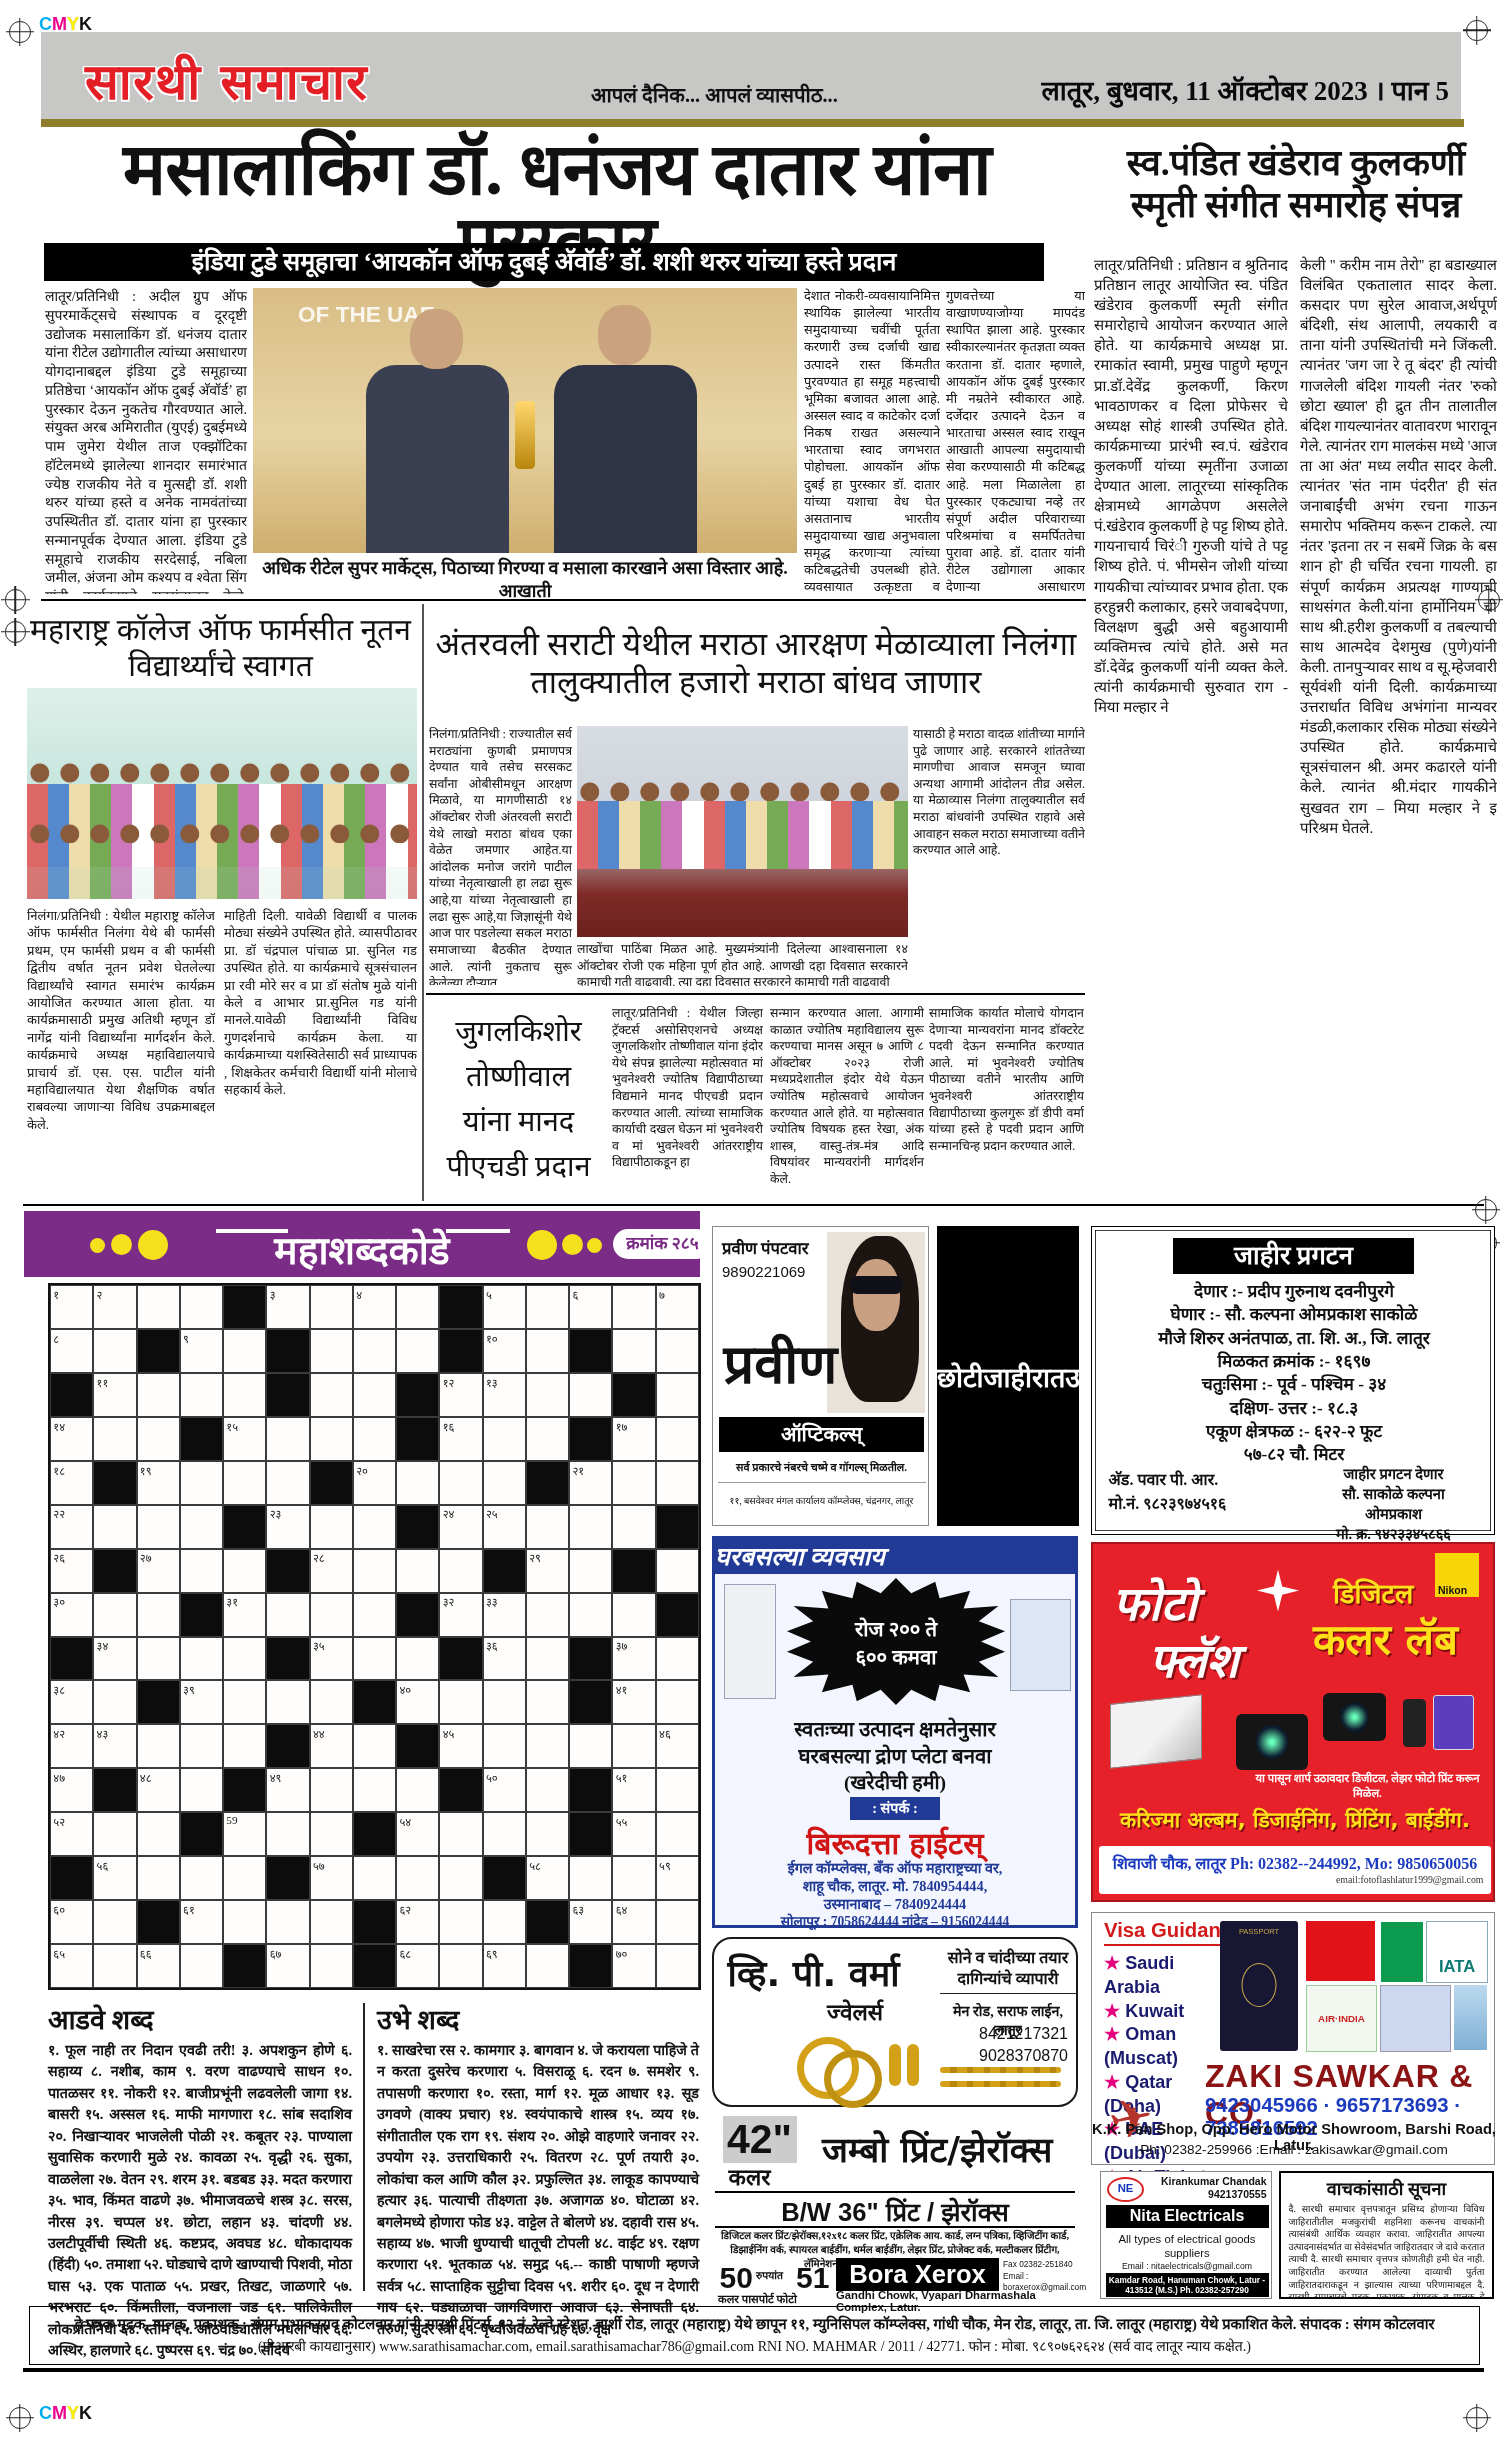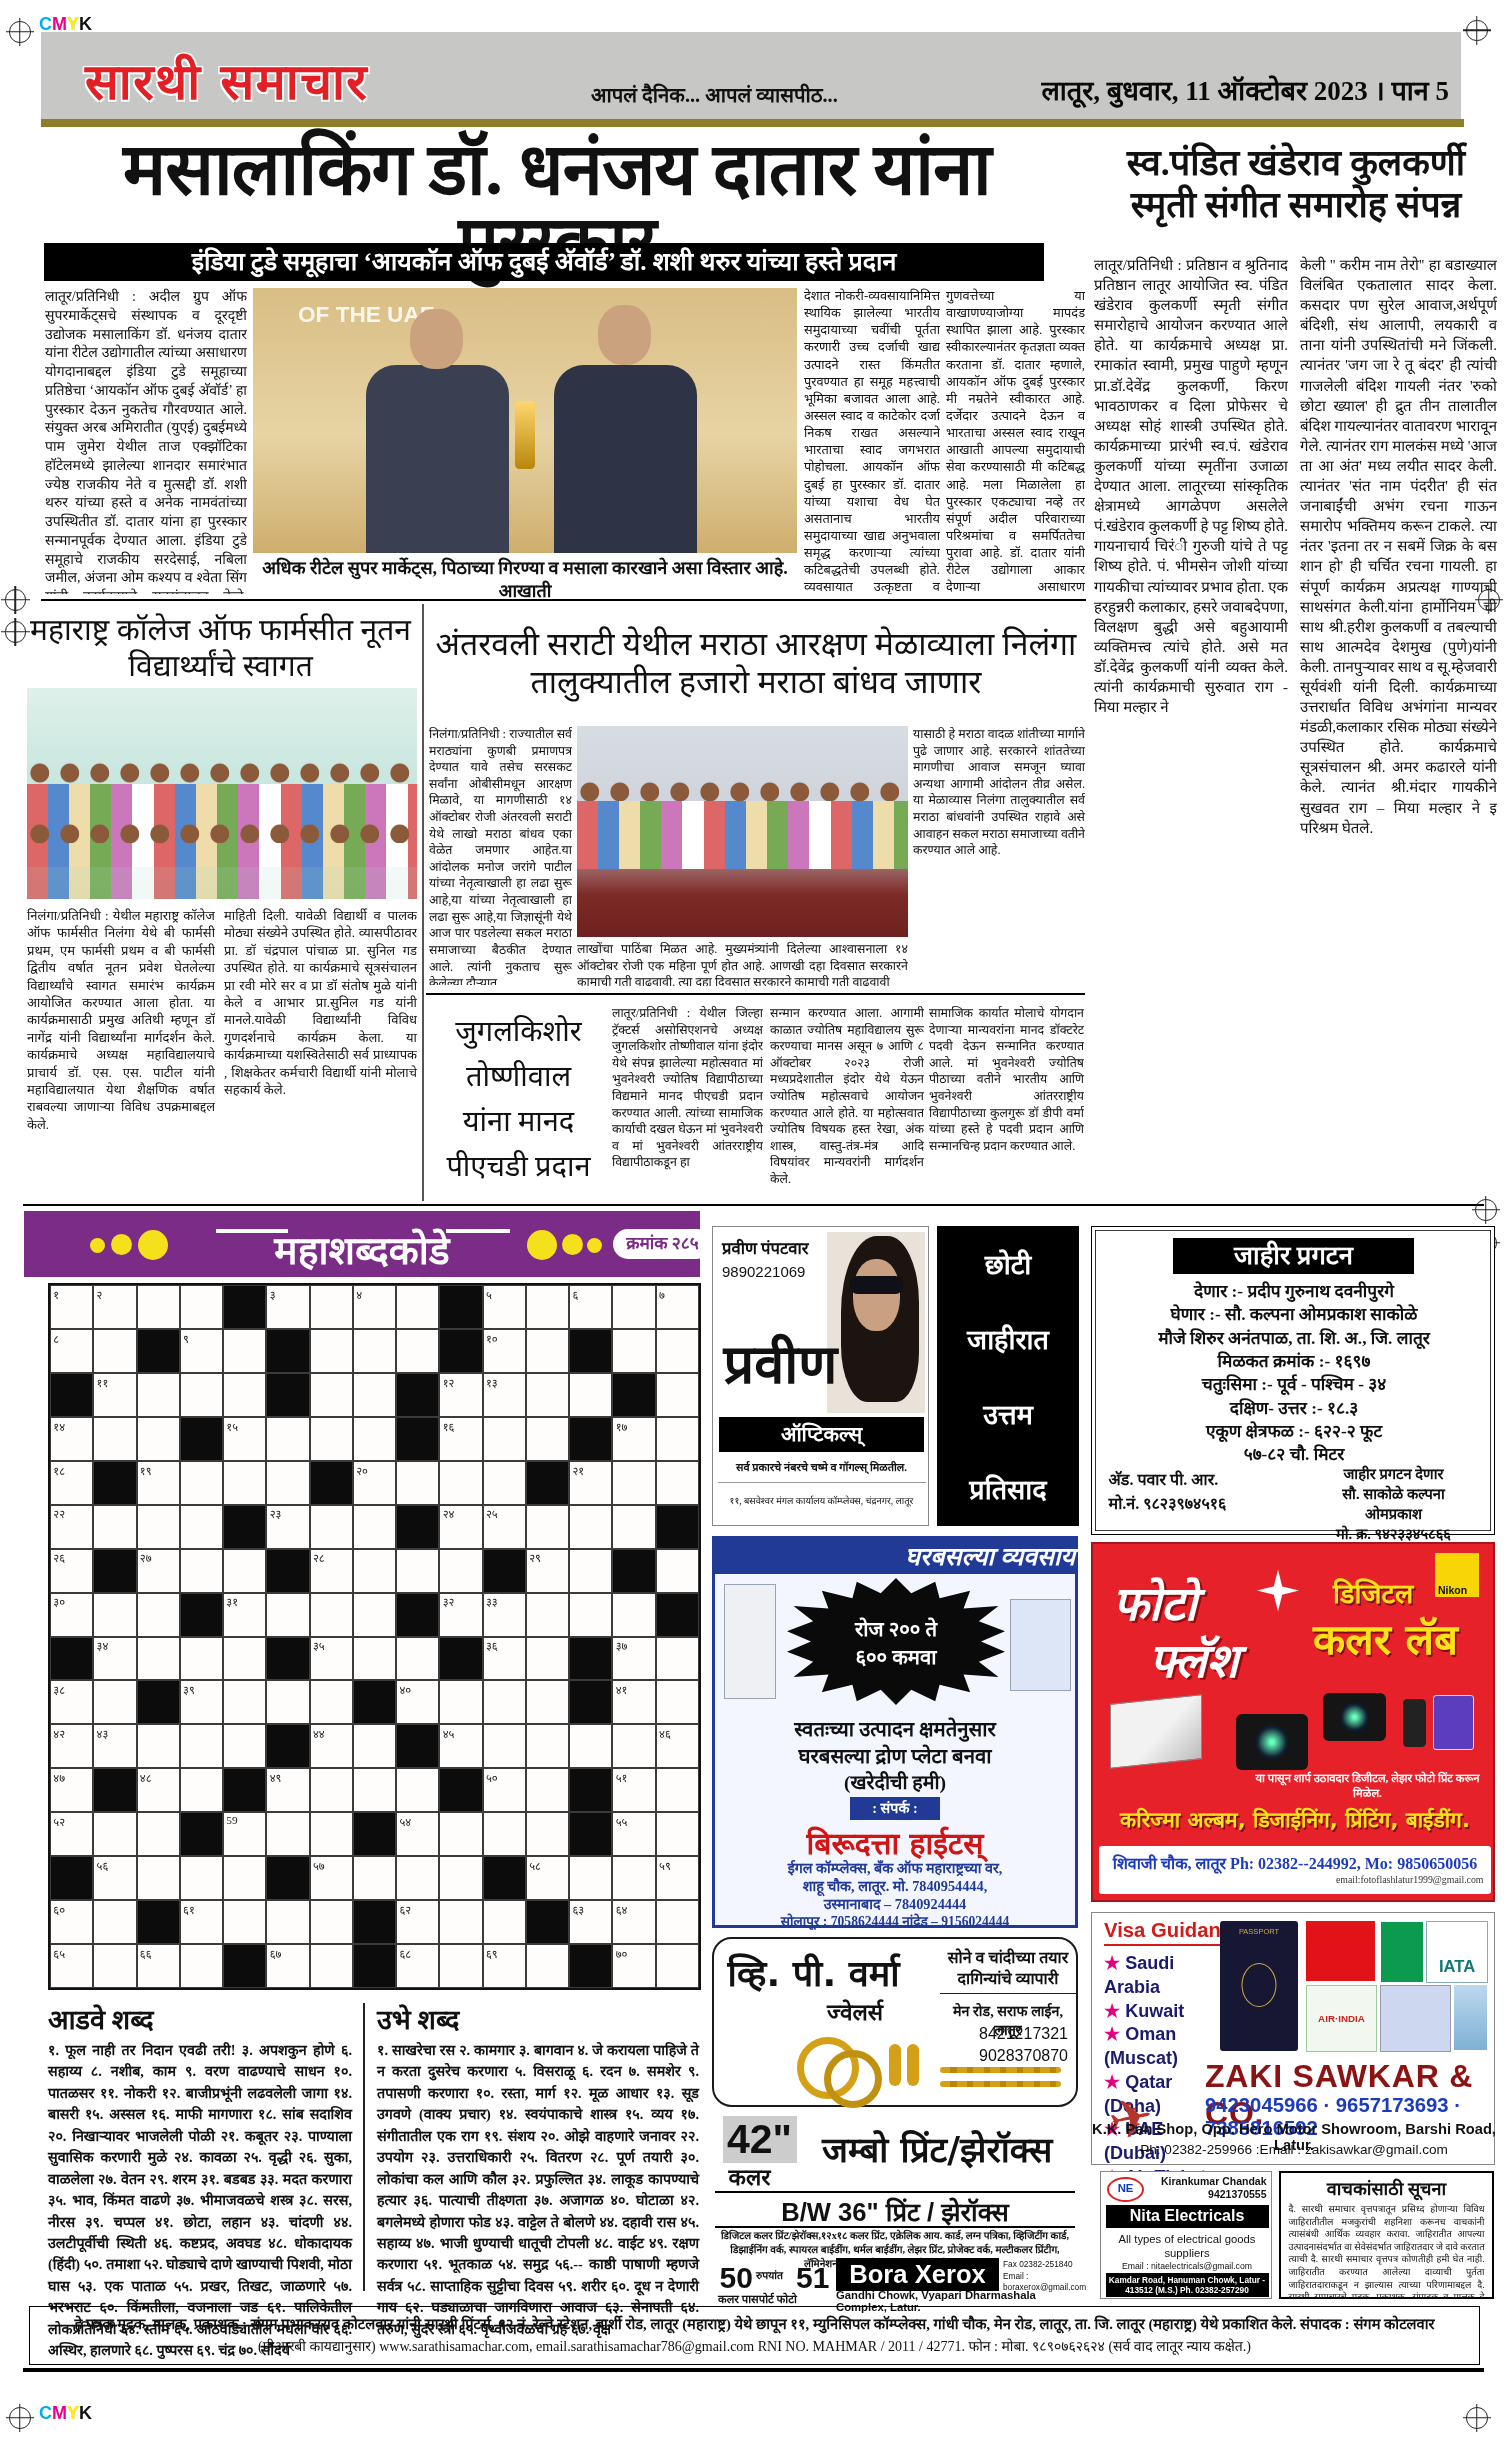--- a/index.html
+++ b/index.html
@@ -69,21 +69,21 @@
   .pf{background:#e62129;border:2.3px solid #a5151b;}
   .pf-brand{color:#fff;font-size:47px;font-weight:bold;font-style:italic;font-family:"DejaVu Sans",sans-serif;
      text-shadow:2.3px 2.3px 0 #8c0d12;}
   .pf-y{color:#ffe11a;font-weight:bold;font-family:"DejaVu Sans",sans-serif;text-shadow:1.5px 1.5px 0 #7d0b0f;}
   .sparkle{position:absolute;width:42px;height:42px;background:#fff;
      clip-path:polygon(50% 0,60% 40%,100% 50%,60% 60%,50% 100%,40% 60%,0 50%,40% 40%);}
   .cam{position:absolute;background:#151515;border-radius:6px;}
   .cam:before{content:"";position:absolute;left:50%;top:50%;width:46%;height:62%;transform:translate(-50%,-50%);
      border-radius:50%;background:radial-gradient(circle,#6fb 8%,#123 60%,#000 100%);}
   .gh{border:3px solid #203a96;background:#f4f6ff;}
-  .gh-head{background:#203a96;color:#fff;font-size:25px;font-weight:bold;font-style:italic;text-align:right;}
+  .gh-head{background:#203a96;color:#fff;font-size:25px;font-weight:bold;font-style:italic;text-align:left;}
   .star-burst{background:#0a0a0a;color:#fff;
      clip-path:polygon(50% 0,57% 12%,68% 3%,70% 16%,84% 10%,81% 24%,97% 22%,88% 34%,100% 42%,89% 50%,100% 58%,88% 66%,97% 78%,81% 76%,84% 90%,70% 84%,68% 97%,57% 88%,50% 100%,43% 88%,32% 97%,30% 84%,16% 90%,19% 76%,3% 78%,12% 66%,0 58%,11% 50%,0 42%,12% 34%,3% 22%,19% 24%,16% 10%,30% 16%,32% 3%,43% 12%);}
   .machine{background:#eef0f4;border:1.5px solid #9aa3b5;}
   .verma{border:2.3px solid #1a1a1a;border-radius:19.6px;background:#fff;}
   .ring{position:absolute;border:7.5px solid #d4a017;border-radius:50%;background:transparent;}
   .chain{position:absolute;height:6px;background:repeating-linear-gradient(90deg,#d4a017 0 10.5px,#b8860b 10.5px 16.6px);border-radius:3px;}
   .bora-brand{background:#000;color:#fff;font-family:"Liberation Sans",sans-serif;font-weight:bold;}
   .zaki-star{color:#e5007e;}
   .zaki-item{font-size:18px;font-weight:bold;color:#1a1a6e;font-family:"Liberation Sans",sans-serif;line-height:1.32;}
   .zaki-brand{color:#8c1313;font-size:32px;font-weight:bold;font-family:"Liberation Sans",sans-serif;letter-spacing:0.8px;}
@@ -585,21 +585,21 @@
       <div class="abs" style="left:13.6px;top:4.5px;width:78px;height:166px;background:#1b1410;border-radius:46% 40% 30% 34%;"></div>
       <div class="abs" style="left:25.6px;top:27px;width:47px;height:72px;background:#caa083;border-radius:46%;"></div>
       <div class="abs" style="left:22.6px;top:44px;width:53px;height:18px;background:#101018;border-radius:7.5px;"></div>
     </div>
     <div class="abs b" style="left:10.5px;top:98px;font-size:54px;font-family:'DejaVu Sans',sans-serif;">प्रवीण</div>
     <div class="abs blk-ad ctr b" style="left:6px;top:190px;width:205px;height:35px;font-size:20.3px;line-height:35px;">ऑप्टिकल्स्</div>
     <div class="abs ctr b" style="left:4.5px;top:232px;width:208px;font-size:11px;">सर्व प्रकारचे नंबरचे चष्मे व गॉगल्स् मिळतील.</div>
     <div class="abs ctr" style="left:4.5px;top:255px;width:208px;font-size:9.4px;border-top:0.8px solid #999;padding-top:11px;">११, बसवेश्वर मंगल कार्यालय कॉम्प्लेक्स, चंद्रनगर, लातूर</div>
   </div>
 
-  <div class="abs ad blk-ad" style="left:937px;top:1226px;width:142px;height:300px;display:flex;flex-direction:column;justify-content:space-around;align-items:center;">
+  <div class="abs ad blk-ad" style="left:937px;top:1226px;width:142px;height:300px;display:flex;flex-direction:row;justify-content:space-around;align-items:center;">
     <div class="choti-line">छोटी</div>
     <div class="choti-line">जाहीरात</div>
     <div class="choti-line">उत्तम</div>
     <div class="choti-line">प्रतिसाद</div>
   </div>
 
   <div class="abs ad jahir" style="left:1091px;top:1226px;width:404px;height:309px;background:#fff;">
     <div class="abs jahir-head" style="left:81px;top:10.5px;width:241px;height:36px;">जाहीर प्रगटन</div>
     <div class="abs" style="left:7.5px;top:53px;width:389px;">
       <div class="jahir-line">देणार :- प्रदीप गुरुनाथ दवनीपुरगे</div>

